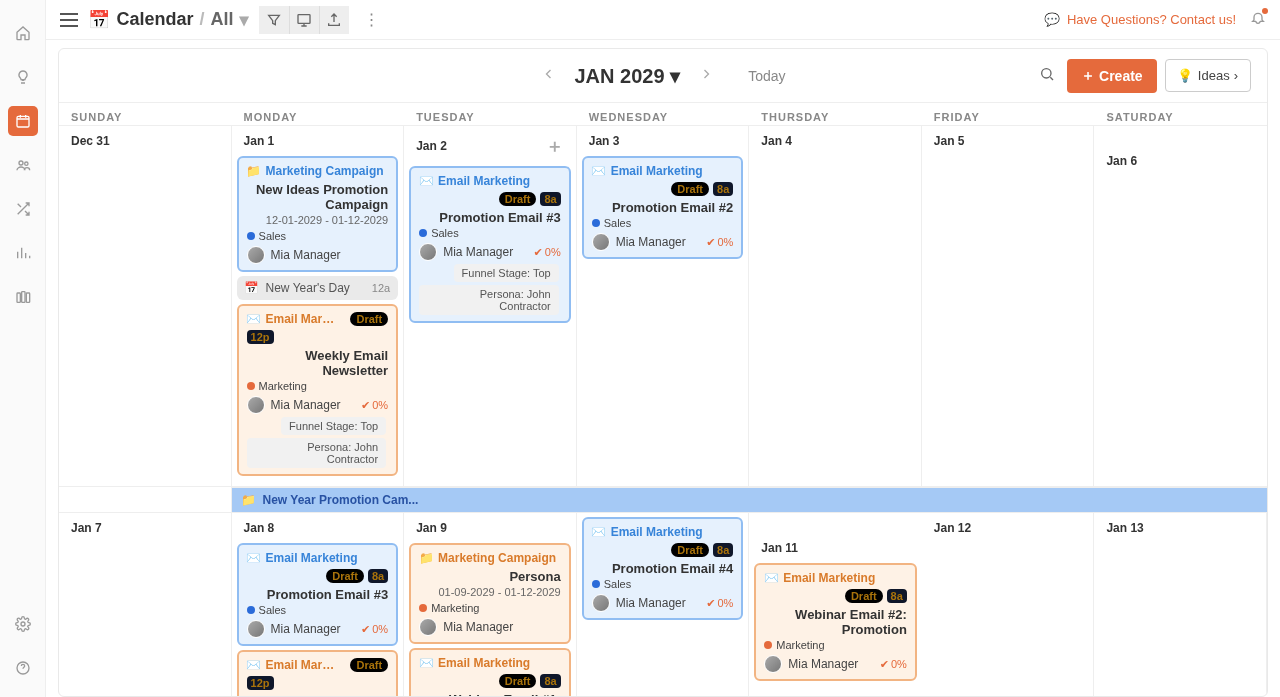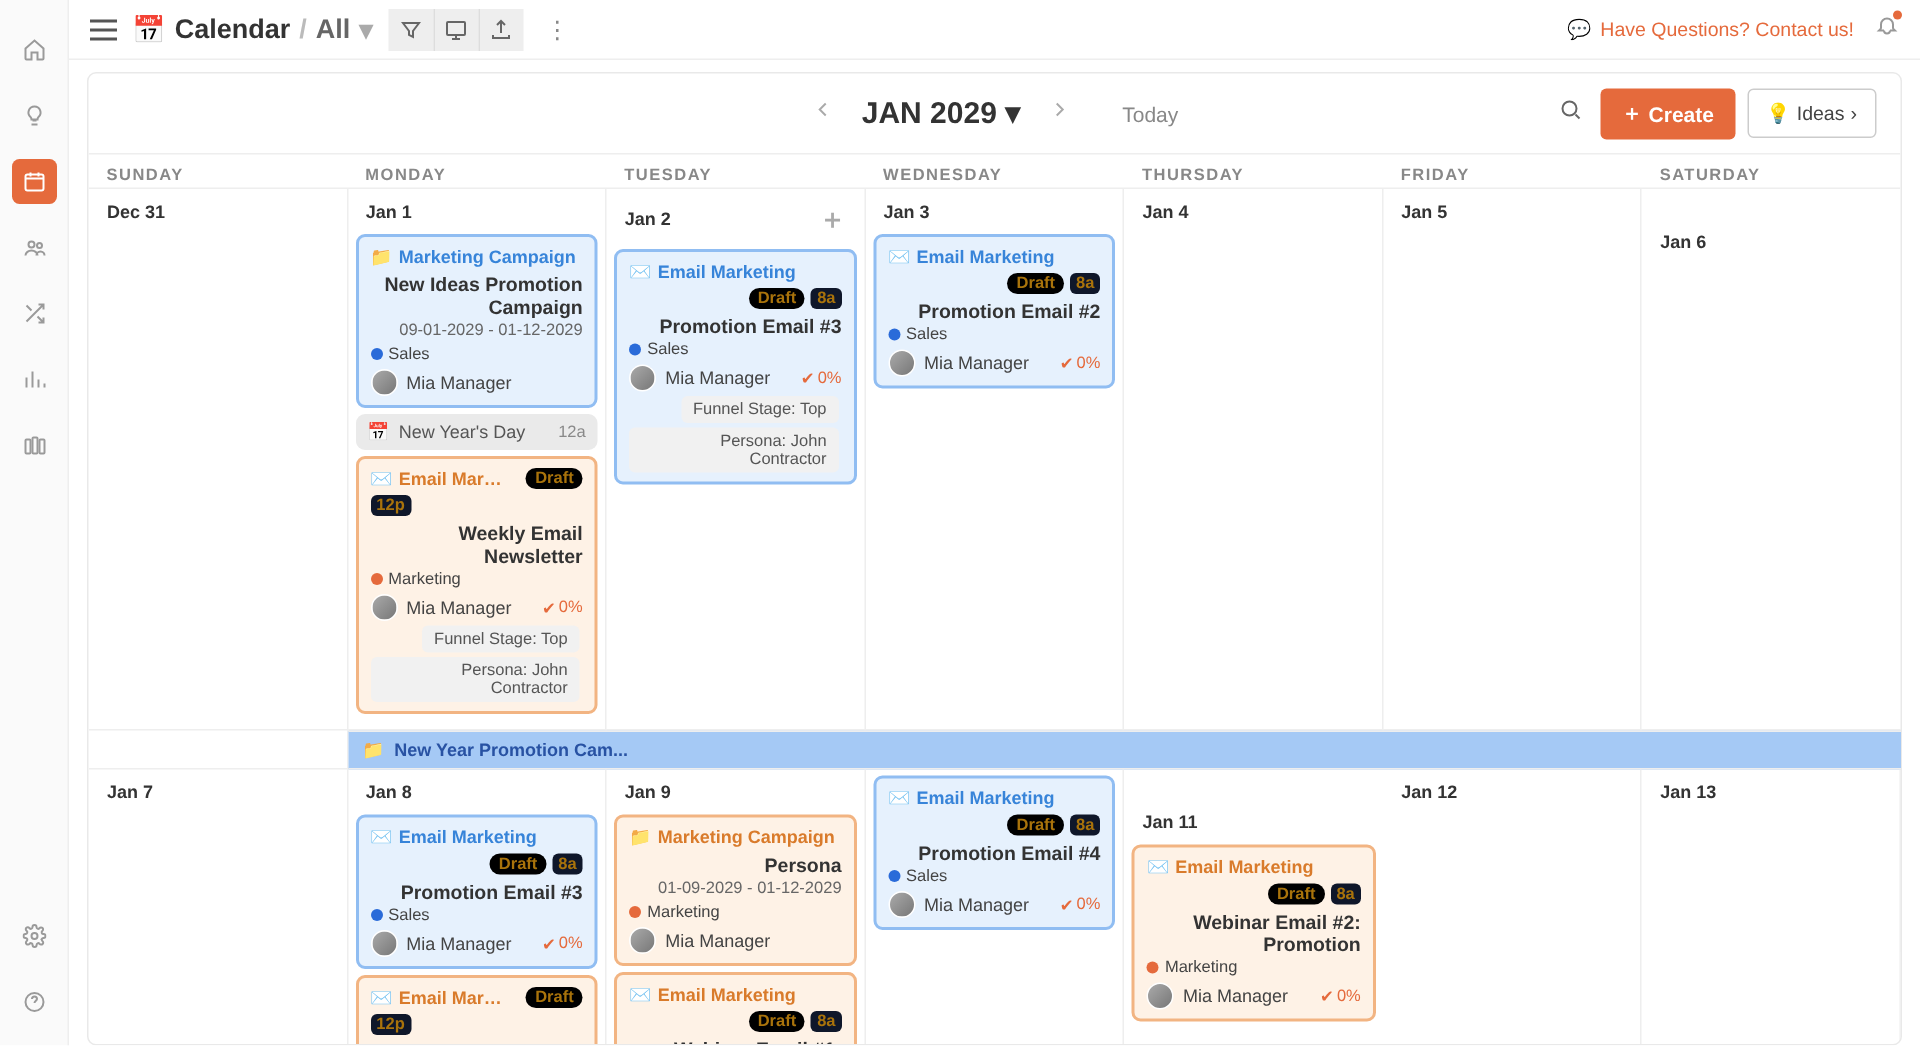--- a/index.html
+++ b/index.html
@@ -230,21 +230,21 @@
           <div class="daylabel">
               <span>Jan 1</span>
             </div>
 
           <div class="event blue">
             <div class="ehead">
                 <span>📁</span>
                 <span class="cat">Marketing Campaign</span>
               </div>
             <div class="etitle">New Ideas Promotion Campaign</div>
-            <div class="esub">09-01-2029 - 01-12-2029</div>
+            <div class="esub">12-01-2029 - 01-12-2029</div>
             <div class="etag">
                 <span class="dot blue"></span>
                 <span>Sales</span>
               </div>
             <div class="assignee">
                 <span class="avatar"></span>
                 <span class="name">Mia Manager</span>
               </div>
           </div>
 

